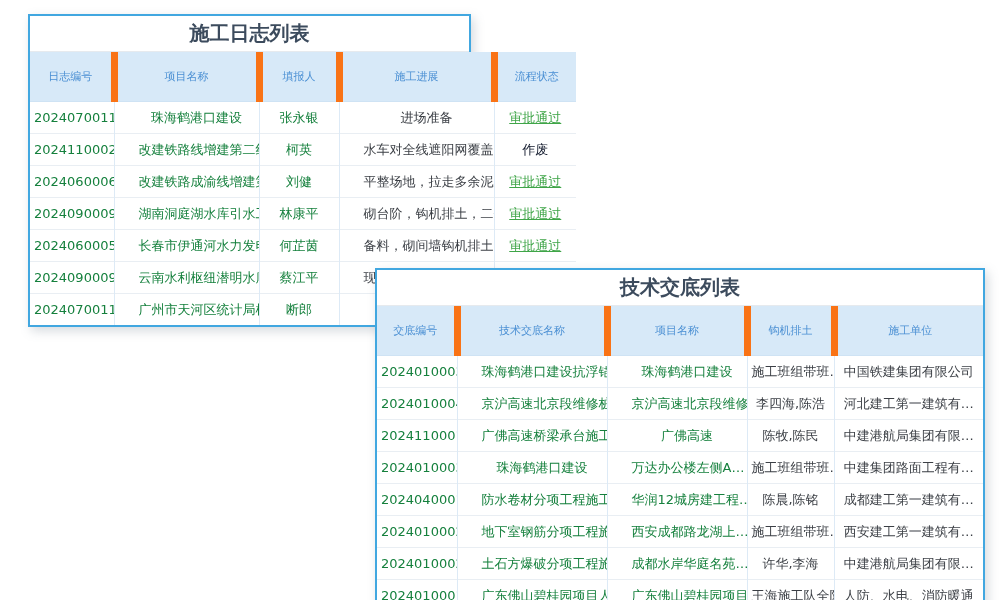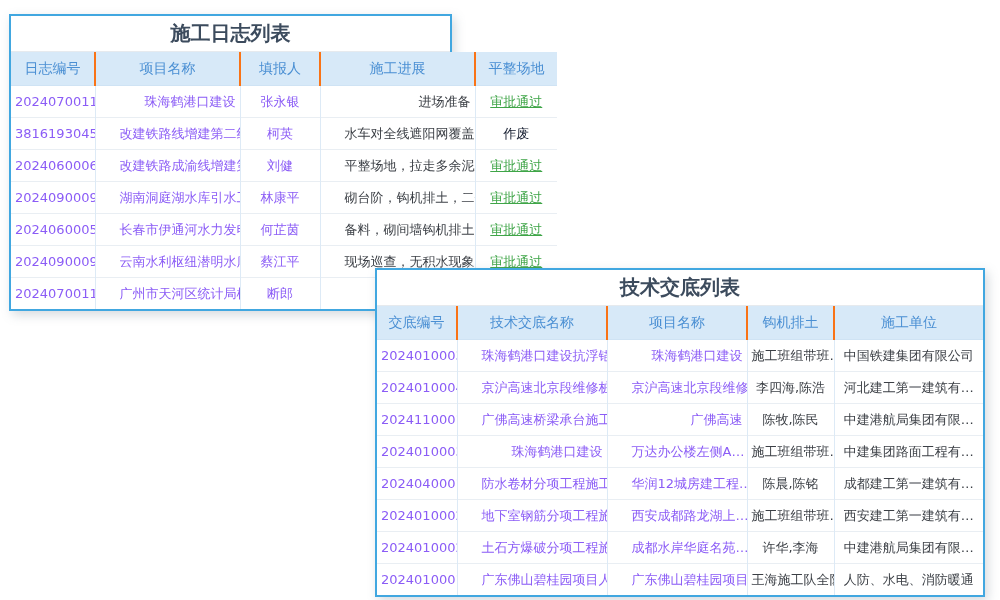--- a/index.html
+++ b/index.html
@@ -6,43 +6,43 @@
   body{
     width:1000px;height:600px;position:relative;background:#ffffff;
     font-family:"DejaVu Sans","Liberation Sans",sans-serif;
     overflow:hidden;
   }
   .panel{
     position:absolute;background:#ffffff;box-sizing:border-box;
     border:2px solid #41a7e0;
     box-shadow:3px 4px 10px rgba(110,125,140,.28);
   }
-  .panel-log{left:9px;top:14px;width:443px;z-index:1;}
+  .panel-log{left:28px;top:14px;width:443px;z-index:1;}
   .panel-disclosure{left:375px;top:268px;width:610px;z-index:2;}
   .panel-title{
     height:35px;line-height:35px;text-align:center;
     font-size:20px;font-weight:bold;color:#3c4b5d;
     border-bottom:1px solid #e6eaee;background:#ffffff;
   }
   table{width:100%;border-collapse:collapse;table-layout:fixed;}
   thead th{
-    background:#d7e9f8;color:#4a8fd3;font-weight:normal;font-size:14px;
-    height:33px;padding:0 4px;overflow:hidden;white-space:nowrap;
+    background:#d7e9f8;color:#4a8fd3;font-weight:normal;font-size:11px;
+    height:33px;padding:8px 4px;overflow:hidden;white-space:nowrap;
     border-bottom:1px solid #cfe3f4;
   }
-  thead th + th{border-left:2px solid #f97316;}
+  thead th + th{border-left:7px solid #f97316;}
   tbody td{
     height:31px;font-size:13px;padding:0 4px;background:#ffffff;
     overflow:hidden;white-space:nowrap;color:#3b3f45;
   }
   tbody td + td{border-left:1px solid #ddeaf6;}
   tbody tr + tr td{border-top:1px solid #e9eef3;}
-  .al{text-align:right;padding-left:24px;}
+  .al{text-align:center;padding-left:24px;}
   .ac{text-align:center;}
-  .blue{color:#8b5cf6;}
+  .blue{color:#15803d;}
   .dark{color:#3b3f45;}
   .status-approved{color:#3fa548;text-decoration:underline;}
   .status-voided{color:#0f172a;}
 </style>
 </head>
 <body>
 
 <div class="panel panel-log">
   <div class="panel-title">施工日志列表</div>
   <table>
@@ -52,33 +52,33 @@
         <col style="width:80px">
       <col style="width:155px">
         <col style="width:82px">
     </colgroup>
     <thead>
       <tr>
           <th>日志编号</th>
           <th>项目名称</th>
           <th>填报人</th>
           <th>施工进展</th>
-          <th>平整场地</th>
+          <th>流程状态</th>
         </tr>
     </thead>
     <tbody>
         <tr>
           <td class="ac blue">2024070011</td>
           <td class="al blue">珠海鹤港口建设</td>
           <td class="ac blue">张永银</td>
           <td class="al dark">进场准备</td>
           <td class="ac status-approved">审批通过</td>
         </tr>
         <tr>
-          <td class="ac blue">3816193045</td>
+          <td class="ac blue">2024110002</td>
           <td class="al blue">改建铁路线增建第二线直…</td>
           <td class="ac blue">柯英</td>
           <td class="al dark">水车对全线遮阳网覆盖点进…</td>
           <td class="ac status-voided">作废</td>
         </tr>
         <tr>
           <td class="ac blue">2024060006</td>
           <td class="al blue">改建铁路成渝线增建第二…</td>
           <td class="ac blue">刘健</td>
           <td class="al dark">平整场地，拉走多余泥土15…</td>

